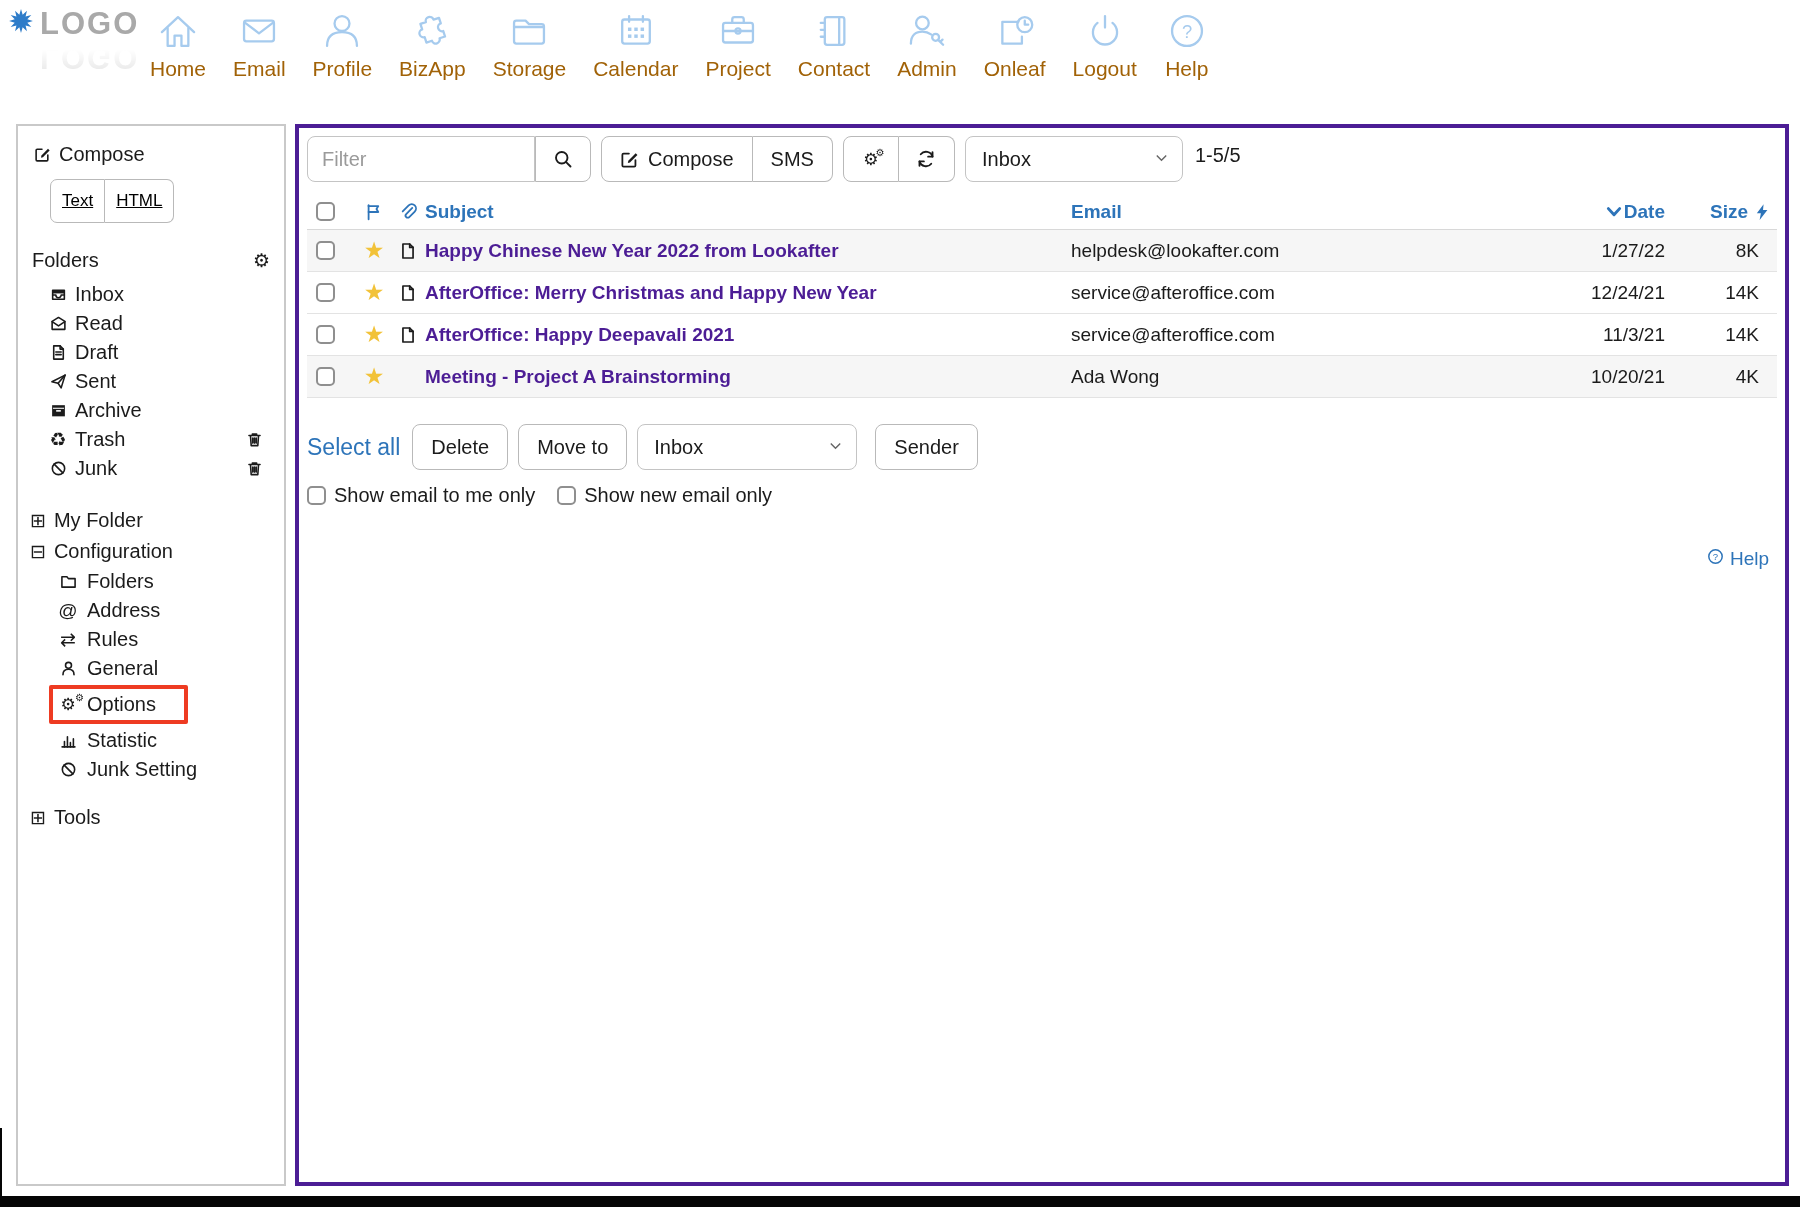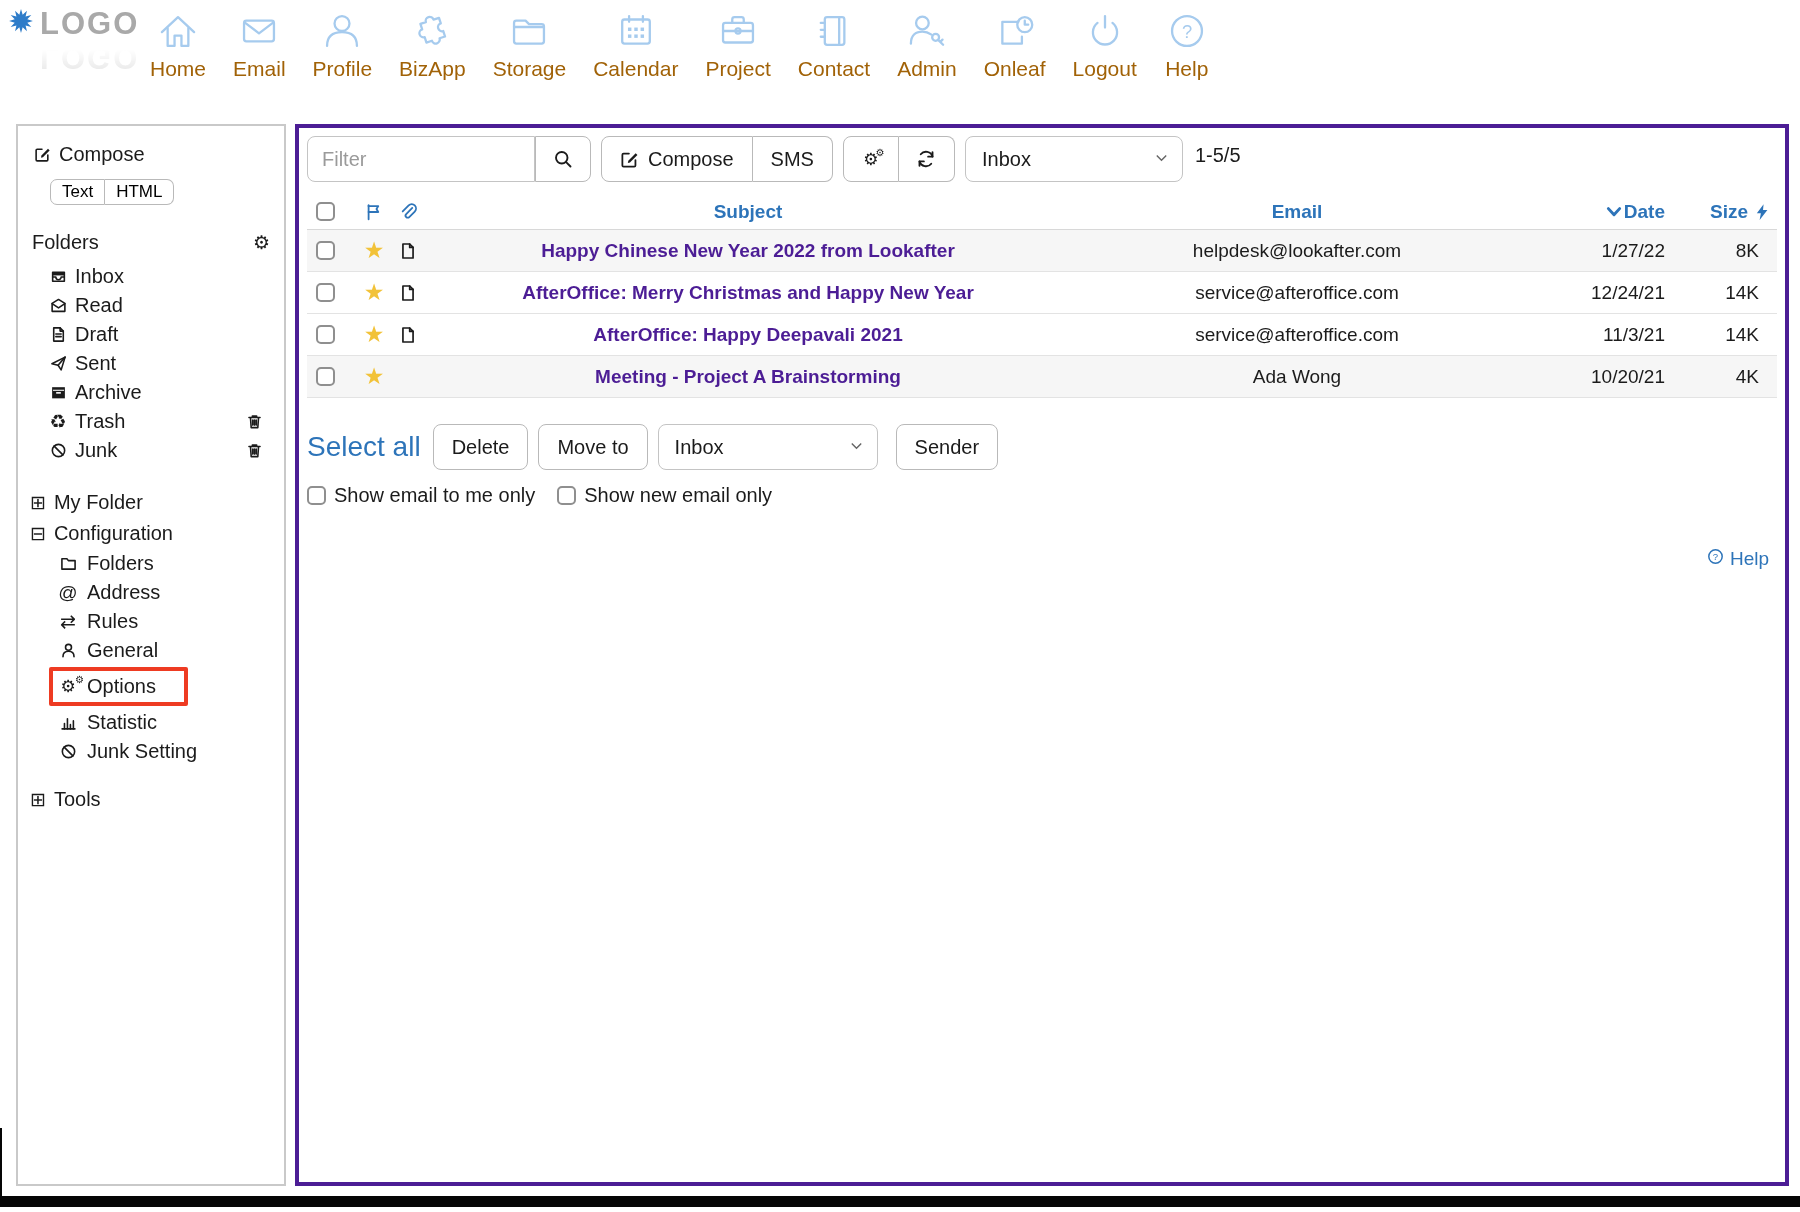--- a/index.html
+++ b/index.html
@@ -47,21 +47,21 @@
     border:4px solid #4c1d95; background:#fff; padding:8px;
   }
 
   
   .side-row { display:flex; align-items:center; gap:7px; font-size:20px; line-height:29px; cursor:pointer; }
   .mini { display:inline-flex; width:20px; justify-content:center; align-items:center; flex:none; }
   .mini svg { width:17px; height:17px; display:block; }
   .glyph { font-size:19px; line-height:1; }
   .compose-row { margin:2px 0 10px 2px; font-size:20px; }
   .seg { display:inline-flex; margin:0 0 18px 20px; }
-  .segbtn { border:1px solid #b9b9b9; background:#fff; padding:2px 11px; font-size:17px; cursor:pointer; }
+  .segbtn { border:1px solid #b9b9b9; background:#fff; padding:11px 11px; font-size:17px; cursor:pointer;text-decoration:underline; }
   .segbtn:first-child { border-radius:7px 0 0 7px; }
   .segbtn:last-child { border-radius:0 7px 7px 0; border-left:none; }
   .folders-header { display:flex; justify-content:space-between; align-items:center; font-size:20px; margin:8px 2px 8px 2px; }
   .flist .side-row { padding-left:18px; }
   .trailing { margin-left:auto; margin-right:8px; cursor:pointer; }
   .tree { margin-top:22px; }
   .tree-parent { display:flex; align-items:center; gap:8px; font-size:20px; line-height:31px; cursor:pointer; }
   .boxglyph { font-size:19px; }
   .children { padding-left:28px; }
   .child-row { display:flex; align-items:center; gap:9px; font-size:20px; line-height:29px; cursor:pointer; }
@@ -91,21 +91,21 @@
   .sel {
     border:1px solid #c4c4c4; height:46px; border-radius:8px; background:#fff;
     display:inline-flex; align-items:center; justify-content:space-between;
     padding:0 12px 0 16px; font-size:20px; cursor:pointer;
   }
   .sel svg { width:17px; height:17px; }
   .range { font-size:20px; margin-left:12px; align-self:flex-start; padding-top:8px; }
   .mt10 { margin-left:10px; } .mt8 { margin-left:8px; }
 
   
-  .table { margin-top:12px;text-align:center; }
+  .table { margin-top:12px; }
   .trow {
     display:grid; grid-template-columns:44px 34px 34px 1fr 452px 150px 104px;
     align-items:center; height:42px; border-bottom:1px solid #e3e3e3; padding-left:6px;
   }
   .thead { height:36px; border-bottom:1px solid #d8d8d8; }
   .alt { background:#f6f6f6; }
   .checkbox {
     width:19px; height:19px; border:2px solid #8f8f8f; border-radius:5px;
     background:#fff; display:inline-block; cursor:pointer; margin-left:3px; justify-self:start;
   }
@@ -115,21 +115,21 @@
   .subj { color:#4c1d95; font-weight:bold; font-size:19px; cursor:pointer; }
   .subj.plain { font-weight:normal; }
   .cell { font-size:19px; color:#1b1b1b; }
   .cdate { justify-self:stretch; display:flex; justify-content:flex-end; padding-right:8px; align-items:center; gap:1px; }
   .csize { justify-self:stretch; display:flex; justify-content:flex-end; padding-right:18px; align-items:center; gap:5px; }
   .csize.hsize { padding-right:6px; }
   .sortic svg, .boltic svg { width:18px; height:18px; display:block; }
 
   
   .actions { display:flex; align-items:center; gap:10px; margin-top:26px; padding-left:0; }
-  .link { color:#2d74b9; font-size:28px; cursor:pointer; margin-right:2px; }
+  .link { color:#2d74b9; font-size:23px; cursor:pointer; margin-right:2px; }
   .filters { display:flex; align-items:center; margin-top:14px; font-size:20px; gap:6px; }
   .filters .checkbox { margin:0 2px 0 0; }
   .gap18 { width:10px; }
 
   .help { position:absolute; right:16px; top:420px; display:flex; align-items:center; gap:6px; color:#2d74b9; font-size:19px; cursor:pointer; }
   .help svg { width:17px; height:17px; }
 
   .bottombar { position:absolute; left:0; top:1196px; width:1800px; height:11px; background:#050505; }
   .leftedge { position:absolute; left:0; top:1128px; width:2px; height:68px; background:#050505; }
 </style>

